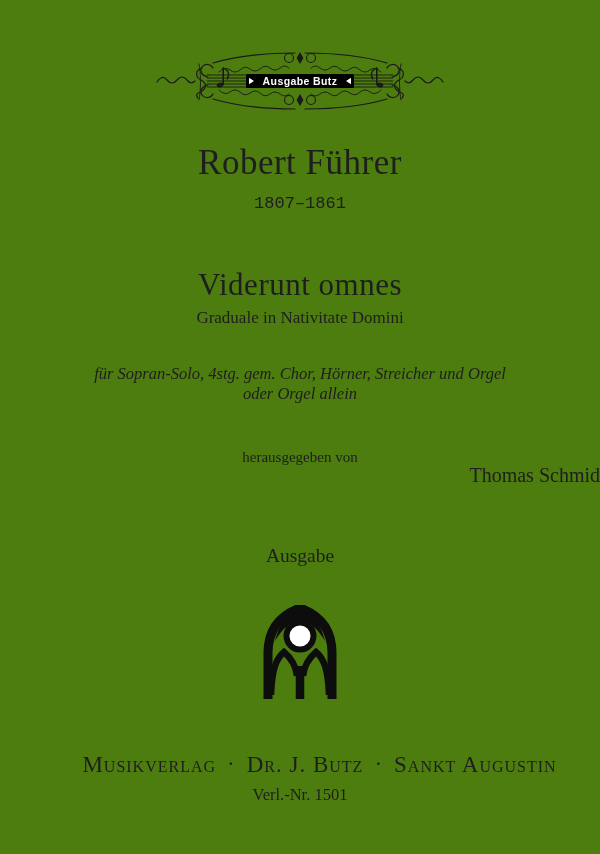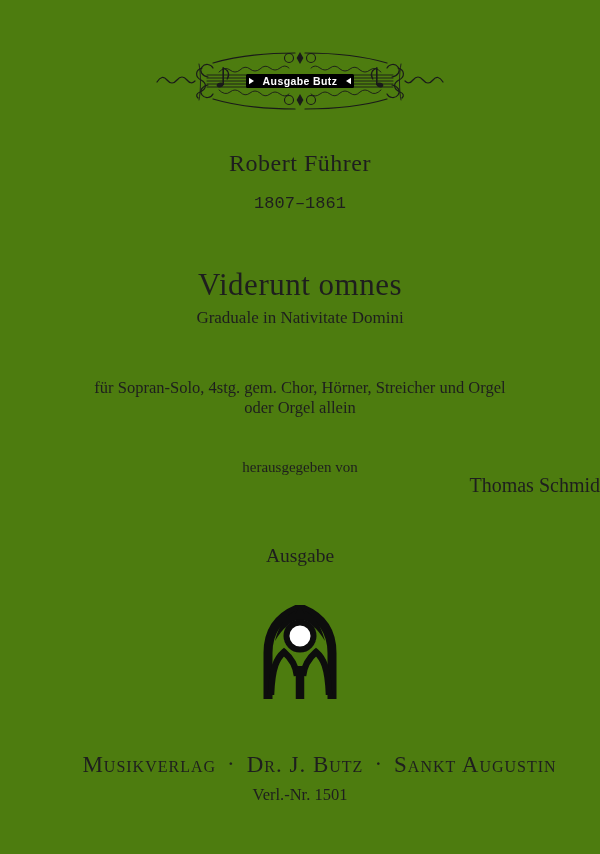--- a/index.html
+++ b/index.html
@@ -10,29 +10,29 @@
     background:#4d7c0f;
     font-family:"Liberation Serif","DejaVu Serif",serif;
     color:#1e1e1e;
     overflow:hidden;
   }
   .abs{position:absolute;left:0;right:0;text-align:center;}
 
   .ornament{top:47px;}
   .ornament svg{display:block;margin:0 auto;}
 
-  .composer-name{top:143px;font-size:24px;line-height:40px;letter-spacing:0.5px;}
+  .composer-name{top:143px;font-size:35px;line-height:40px;letter-spacing:0.5px;}
   .composer-dates{top:193px;font-size:17px;line-height:22px;font-family:Liberation Mono, monospace;}
 
   .work-title{top:266px;font-size:31px;line-height:38px;letter-spacing:0.5px;}
   .work-subtitle{top:307px;font-size:17px;line-height:22px;text-align:center;}
 
-  .scoring{top:378px;font-size:16.5px;line-height:19.5px;}
+  .scoring{top:364px;font-size:16.5px;line-height:19.5px;font-style:italic;}
 
-  .editor{top:458px;line-height:18px;}
+  .editor{top:448px;line-height:18px;}
   .editor .prefix{font-size:15px;display:block;}
   .editor .name{font-size:20px;display:block;line-height:19px;text-align:right;}
 
   .edition{top:544px;font-size:19.5px;line-height:24px;}
 
   .logo{top:605px;}
   .logo svg{display:block;margin:0 auto;}
 
   .imprint{
     top:751px;font-size:23px;line-height:28px;

